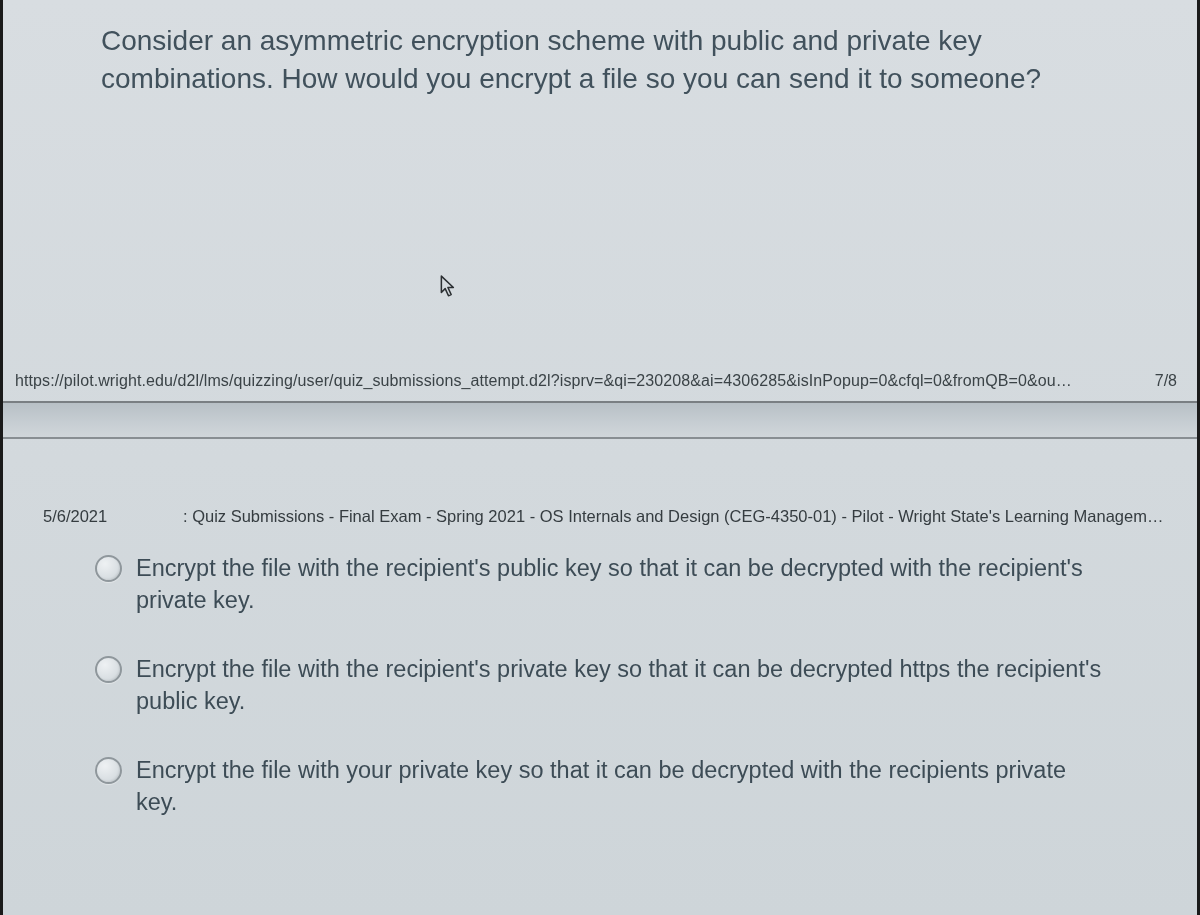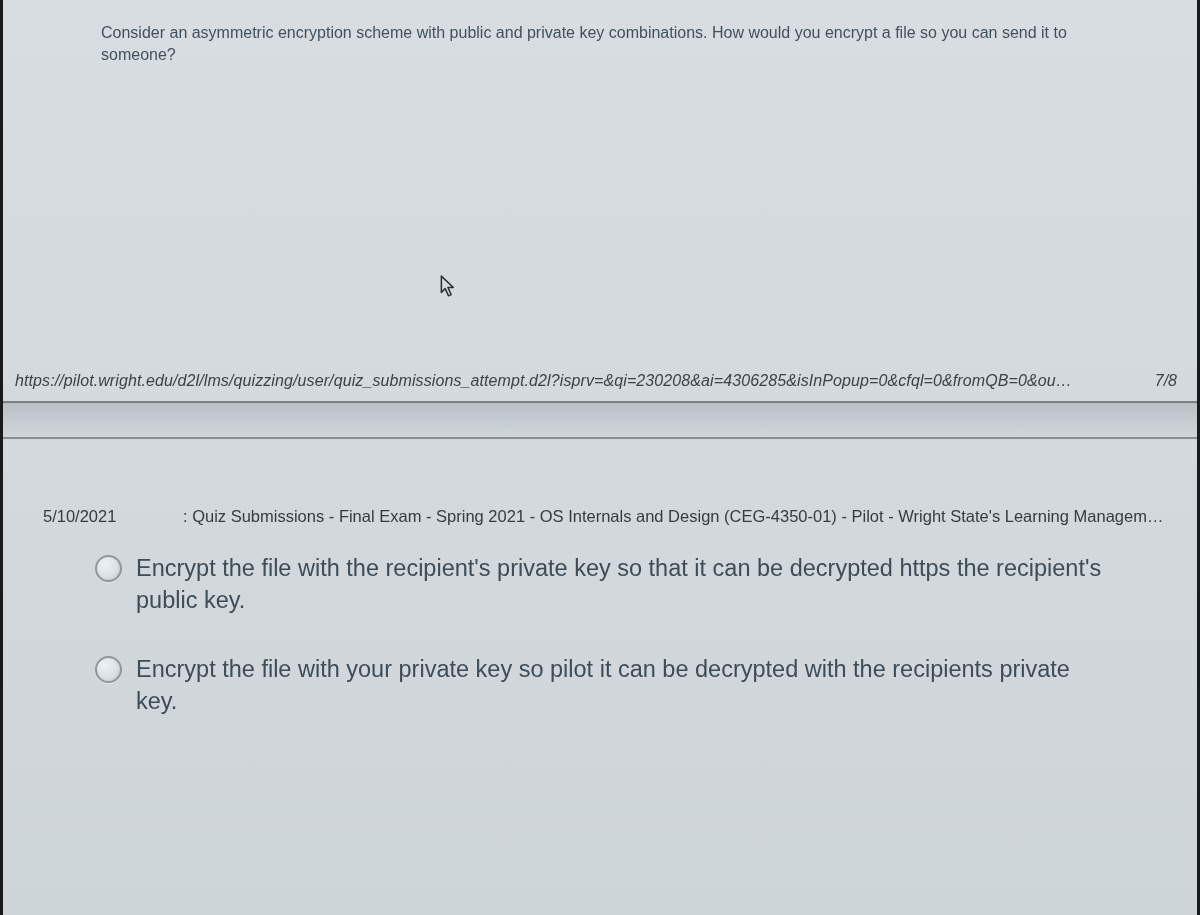--- a/index.html
+++ b/index.html
@@ -20,21 +20,21 @@
     border-bottom: none;
   }
   .top-region {
     padding: 0 16px;
     height: 403px;
     position: relative;
     border-bottom: 2px solid #7a7f83;
   }
   .question-text {
     padding: 22px 80px 0 82px;
-    font-size: 16px;
+    font-size: 28px;
     line-height: 1.35;
     color: #41515c;
     font-weight: 400;
   }
   .cursor-arrow {
     position: absolute;
     left: 437px;
     top: 275px;
     width: 18px;
     height: 24px;
@@ -45,21 +45,20 @@
     left: 0;
     right: 0;
     bottom: 0;
     height: 36px;
     display: flex;
     align-items: center;
     justify-content: space-between;
     padding: 0 20px 4px 12px;
     font-size: 16px;
     color: #3b4347;
-    font-style: italic;
   }
   .footer-url {
     white-space: nowrap;
     overflow: hidden;
     text-overflow: ellipsis;
     max-width: 1080px;
     letter-spacing: 0.1px;
   }
   .footer-page {
     padding-left: 12px;
@@ -136,34 +135,38 @@
       <div class="footer-url">https://pilot.wright.edu/d2l/lms/quizzing/user/quiz_submissions_attempt.d2l?isprv=&amp;qi=230208&amp;ai=4306285&amp;isInPopup=0&amp;cfql=0&amp;fromQB=0&amp;ou…</div>
       <div class="footer-page">7/8</div>
     </div>
   </div>
 
   <div class="gap-band"></div>
 
   <div class="bottom-region">
 
     <div class="meta-row">
-      <div class="meta-date">5/10/2021</div>
+      <div class="meta-date">5/6/2021</div>
       <div class="meta-title">: Quiz Submissions - Final Exam - Spring 2021 - OS Internals and Design (CEG-4350-01) - Pilot - Wright State's Learning Manageme…</div>
     </div>
 
     <div class="options">
 
+      <div class="option">
+        <div class="radio"></div>
+        <div class="option-text">Encrypt the file with the recipient's public key so that it can be decrypted with the recipient's private key.</div>
+      </div>
 
       <div class="option">
         <div class="radio"></div>
         <div class="option-text">Encrypt the file with the recipient's private key so that it can be decrypted https the recipient's public key.</div>
       </div>
 
 
       <div class="option">
         <div class="radio"></div>
-        <div class="option-text">Encrypt the file with your private key so pilot it can be decrypted with the recipients private key.</div>
+        <div class="option-text">Encrypt the file with your private key so that it can be decrypted with the recipients private key.</div>
       </div>
 
     </div>
   </div>
 
 </div>
 
 </body></html>

